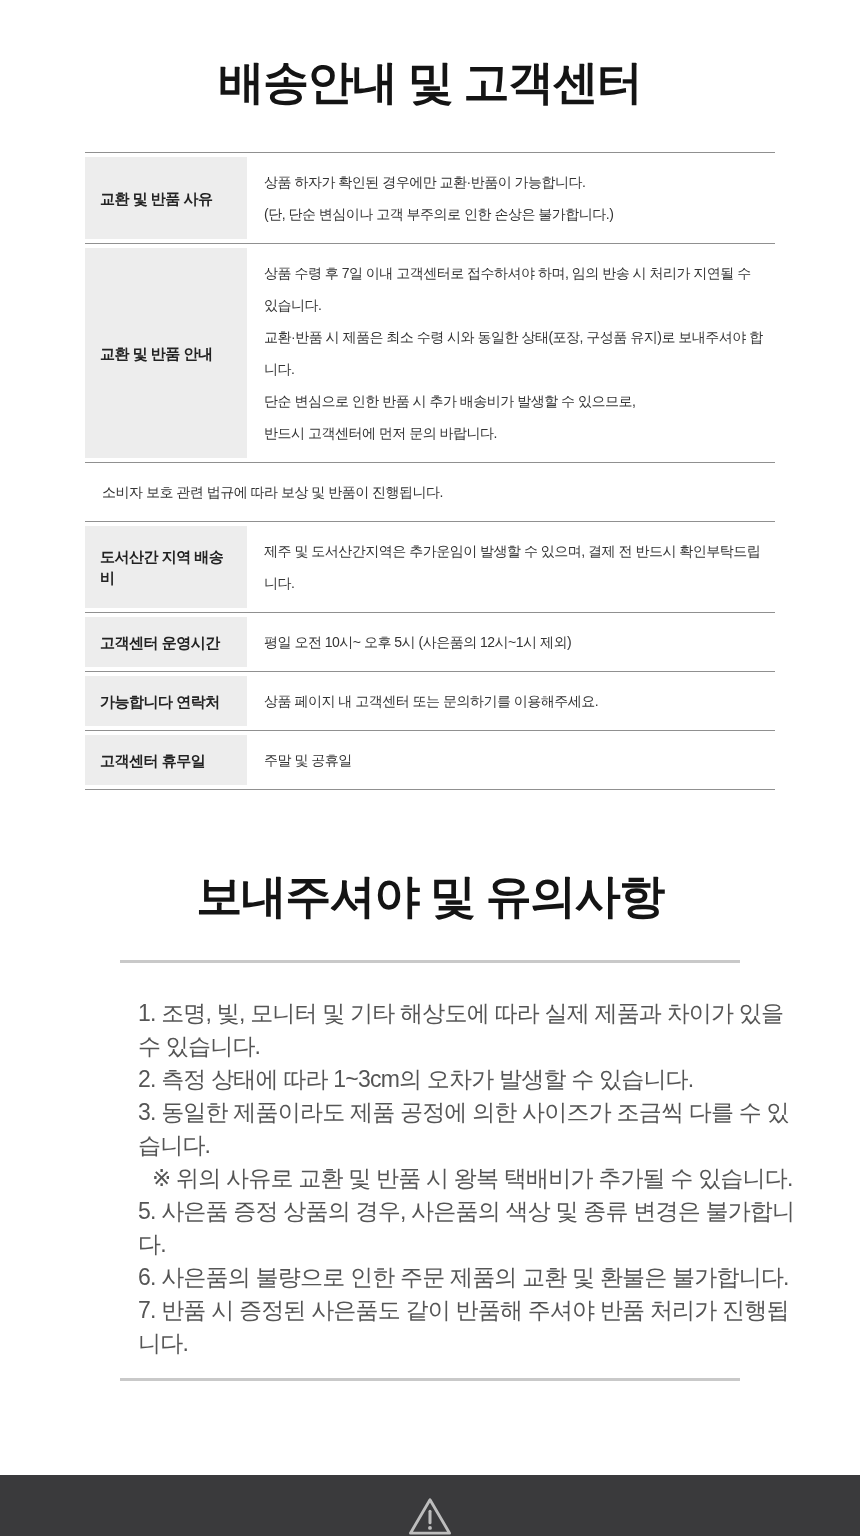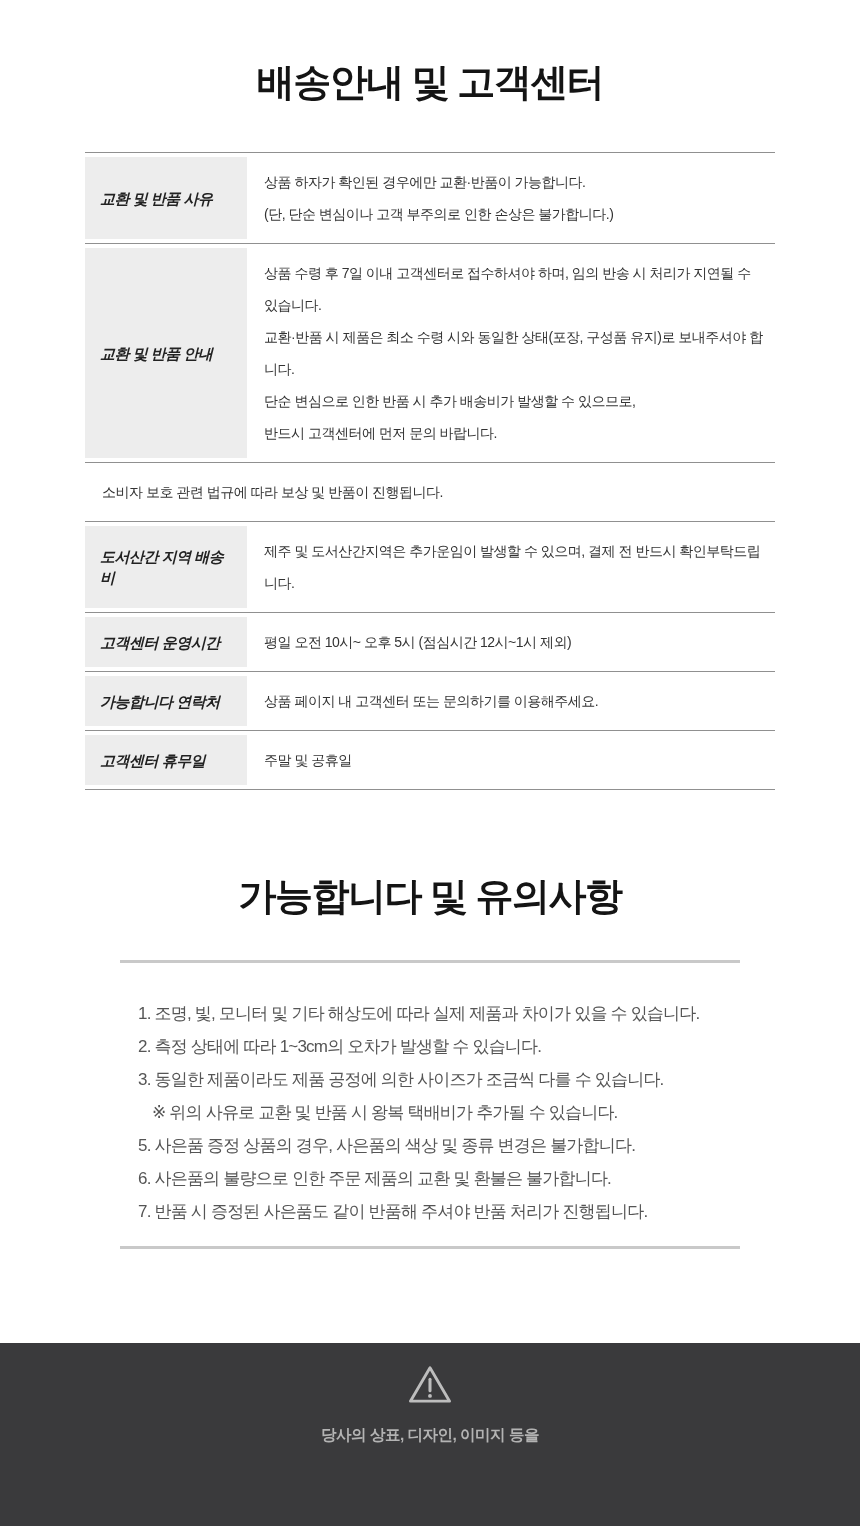--- a/index.html
+++ b/index.html
@@ -3,58 +3,57 @@
 <meta charset="utf-8">
 <style>
   * { margin:0; padding:0; box-sizing:border-box; }
   html,body { background:#ffffff; }
   body {
     width:860px; min-height:1536px; margin:0 auto;
     font-family:"Liberation Sans","DejaVu Sans",sans-serif;
     color:#333;
   }
   .section-title {
-    text-align:center; font-size:38px; line-height:44px;
+    text-align:center; font-size:46px; line-height:44px;
     font-weight:700; color:#141414; letter-spacing:-1.5px;
   }
   .title-1 { padding-top:60px; }
   .title-2 { margin-top:84px; }
 
   
   .info-table {
     margin:48px 85px 0 85px;
     border-top:1px solid #909090;
   }
   .t-row { display:flex; border-bottom:1px solid #909090; }
   .t-label {
     width:162px; flex:0 0 162px;
     background:#ededed; margin:4px 0;
     padding:8px 10px 8px 15px;
     display:flex; align-items:center;
     font-size:15px; font-weight:700; color:#222; line-height:21px;
     letter-spacing:-0.5px;
-    font-style:italic;
   }
   .t-value {
     flex:1; align-self:center;
     padding:13px 12px 13px 17px;
     font-size:14px; color:#333; line-height:32px;
     letter-spacing:-0.5px;
     white-space:pre-line;
   }
 
   
   .divider {
     width:620px; height:3px; background:#c9c9c9;
     margin:42px auto 0 auto;
   }
   .divider-2 { margin-top:18px; }
   .notes { margin:34px 60px 0 138px; }
   .note-line {
-    font-size:17px; color:#555; line-height:33px;
+    font-size:23px; color:#555; line-height:33px;
     letter-spacing:-0.8px;
   }
   .note-sub { padding-left:14px; }
 
   
   .footer {
     margin-top:94px; height:183px; background:#3a3a3c;
     text-align:center; padding-top:20px;
   }
   .warn-icon { display:inline-block; }
@@ -86,33 +85,33 @@
     </div>
     <div class="t-row">
       <div class="t-value">소비자 보호 관련 법규에 따라 보상 및 반품이 진행됩니다.</div>
     </div>
     <div class="t-row">
       <div class="t-label">도서산간 지역 배송비</div>
       <div class="t-value">제주 및 도서산간지역은 추가운임이 발생할 수 있으며, 결제 전 반드시 확인부탁드립니다.</div>
     </div>
     <div class="t-row">
       <div class="t-label">고객센터 운영시간</div>
-      <div class="t-value">평일 오전 10시~ 오후 5시 (점심시간 12시~1시 제외)</div>
+      <div class="t-value">평일 오전 10시~ 오후 5시 (사은품의 12시~1시 제외)</div>
     </div>
     <div class="t-row">
       <div class="t-label">가능합니다 연락처</div>
       <div class="t-value">상품 페이지 내 고객센터 또는 문의하기를 이용해주세요.</div>
     </div>
     <div class="t-row">
       <div class="t-label">고객센터 휴무일</div>
       <div class="t-value">주말 및 공휴일</div>
     </div>
   </div>
 
-  <h2 class="section-title title-2">가능합니다 및 유의사항</h2>
+  <h2 class="section-title title-2">보내주셔야 및 유의사항</h2>
 
   <div class="divider"></div>
 
   <div class="notes">
     <div class="note-line">1. 조명, 빛, 모니터 및 기타 해상도에 따라 실제 제품과 차이가 있을 수 있습니다.</div>
     <div class="note-line">2. 측정 상태에 따라 1~3cm의 오차가 발생할 수 있습니다.</div>
     <div class="note-line">3. 동일한 제품이라도 제품 공정에 의한 사이즈가 조금씩 다를 수 있습니다.</div>
     <div class="note-line note-sub">※ 위의 사유로 교환 및 반품 시 왕복 택배비가 추가될 수 있습니다.</div>
     <div class="note-line">5. 사은품 증정 상품의 경우, 사은품의 색상 및 종류 변경은 불가합니다.</div>
     <div class="note-line">6. 사은품의 불량으로 인한 주문 제품의 교환 및 환불은 불가합니다.</div>

